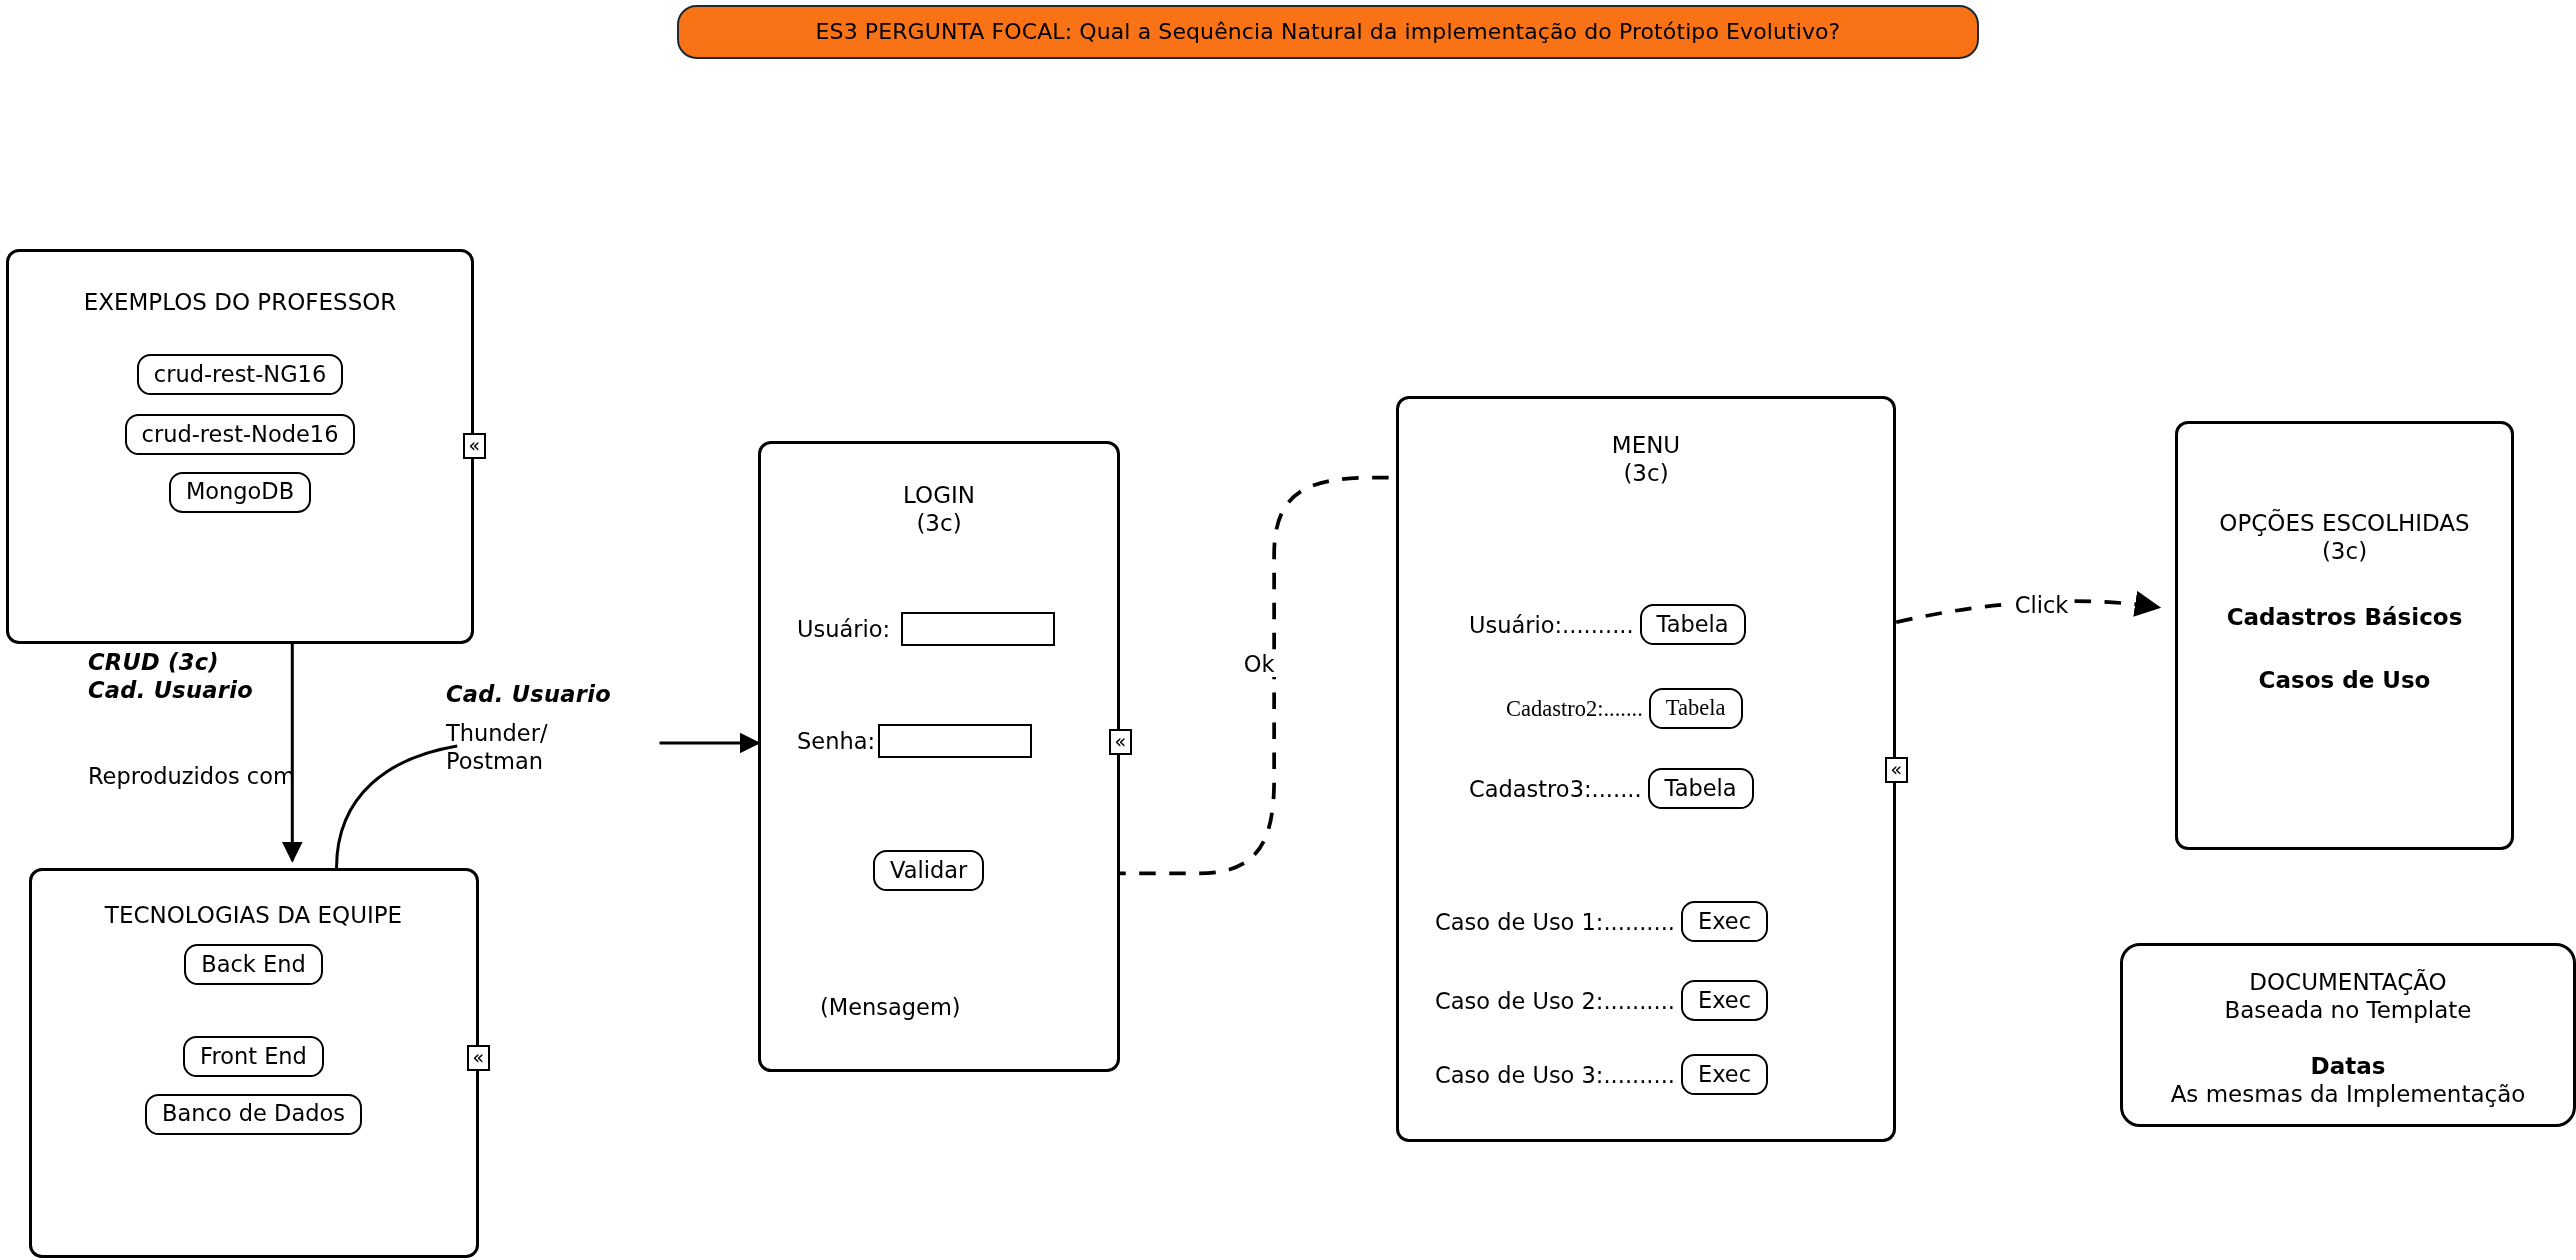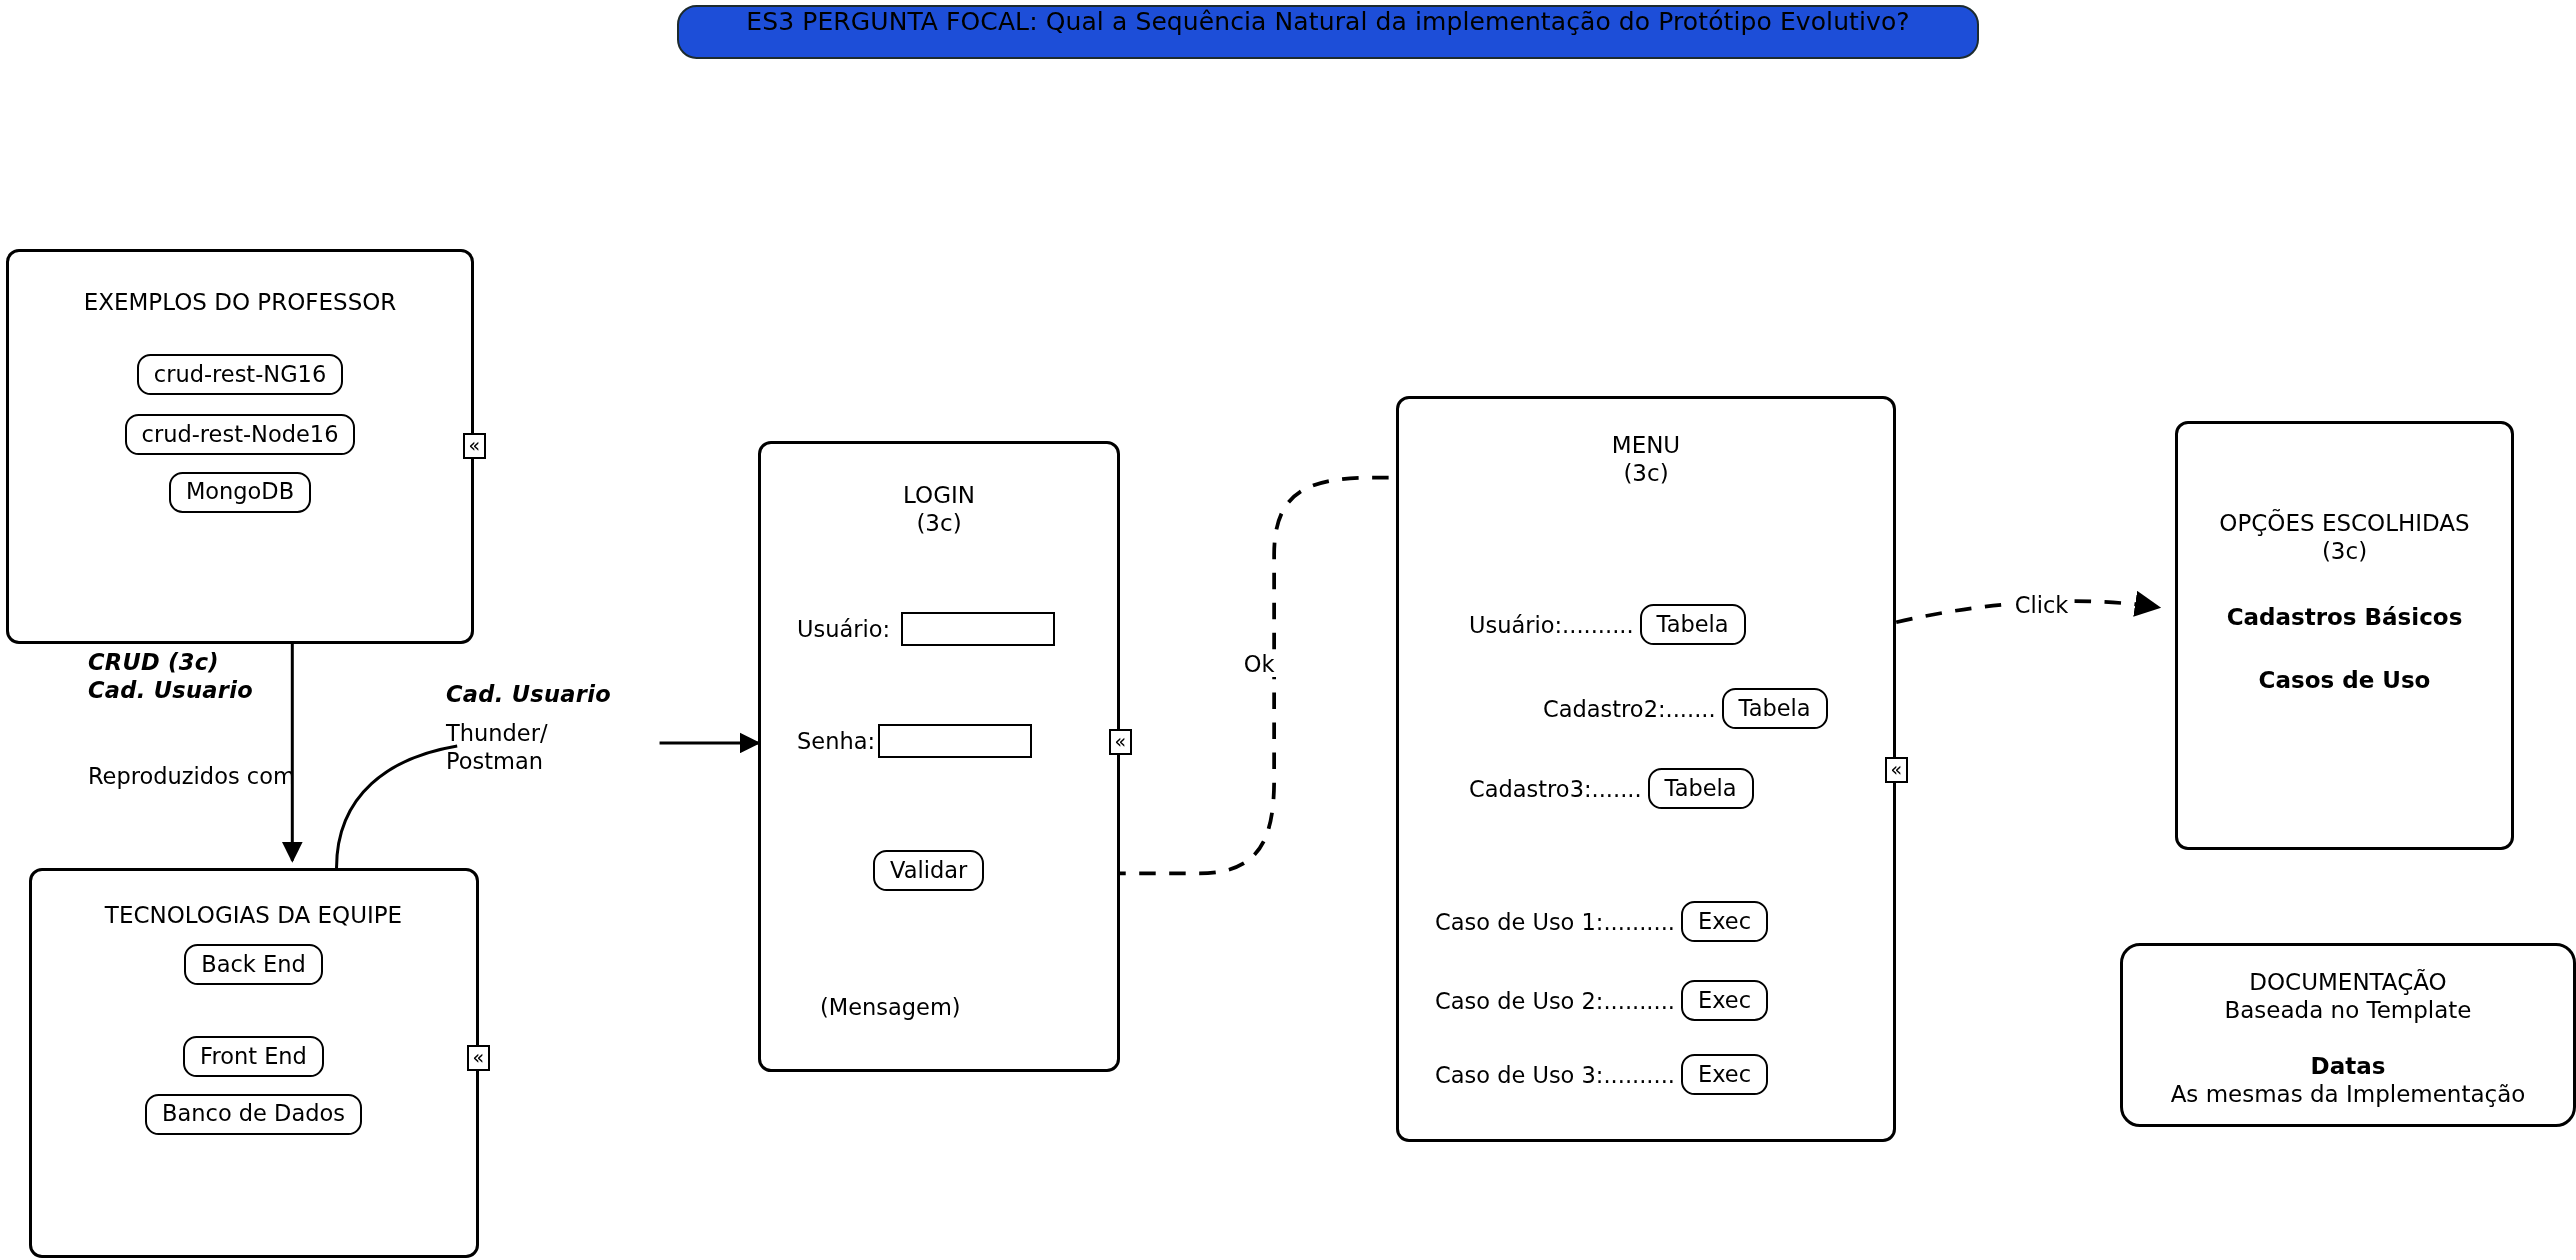--- a/index.html
+++ b/index.html
@@ -26,27 +26,27 @@
     left: 0; top: 0;
     width: 2576px;
     height: 1261px;
     pointer-events: none;
   }
 
   
   .banner {
     position: absolute;
     display: flex;
-    align-items: flex-start;
+    align-items: center;
     justify-content: center;
     box-sizing: border-box;
     border: 2.2px solid #1d2b2e;
     border-radius: 19.5px;
-    background: #1d4ed8;
-    font-size: 25px;
+    background: #f97316;
+    font-size: 22px;
     letter-spacing: 0.1px;
     white-space: nowrap;
     color: #000;
   }
 
   
   .panel {
     position: absolute;
     box-sizing: border-box;
     border: 3px solid #000000;
@@ -247,21 +247,21 @@
   <div class="panel" style="left:1396px; top:396px; width:500px; height:746px;">
     <div class="panel-title" style="margin-top:31.5px;">MENU
 (3c)</div>
   </div>
 
   <div class="menu-row" style="left:1469px; top:604px;">
     <span class="leader">Usuário:..........</span>
     <span class="pill">Tabela</span>
   </div>
 
-  <div class="menu-row" style="left:1543px; top:688px;">
+  <div class="menu-row" style="left:1506px; top:688px;font-family:Liberation Serif, serif;">
     <span class="leader">Cadastro2:.......</span>
     <span class="pill">Tabela</span>
   </div>
 
   <div class="menu-row" style="left:1469px; top:768px;">
     <span class="leader">Cadastro3:.......</span>
     <span class="pill">Tabela</span>
   </div>
 
   <div class="menu-row" style="left:1435px; top:901px;">

